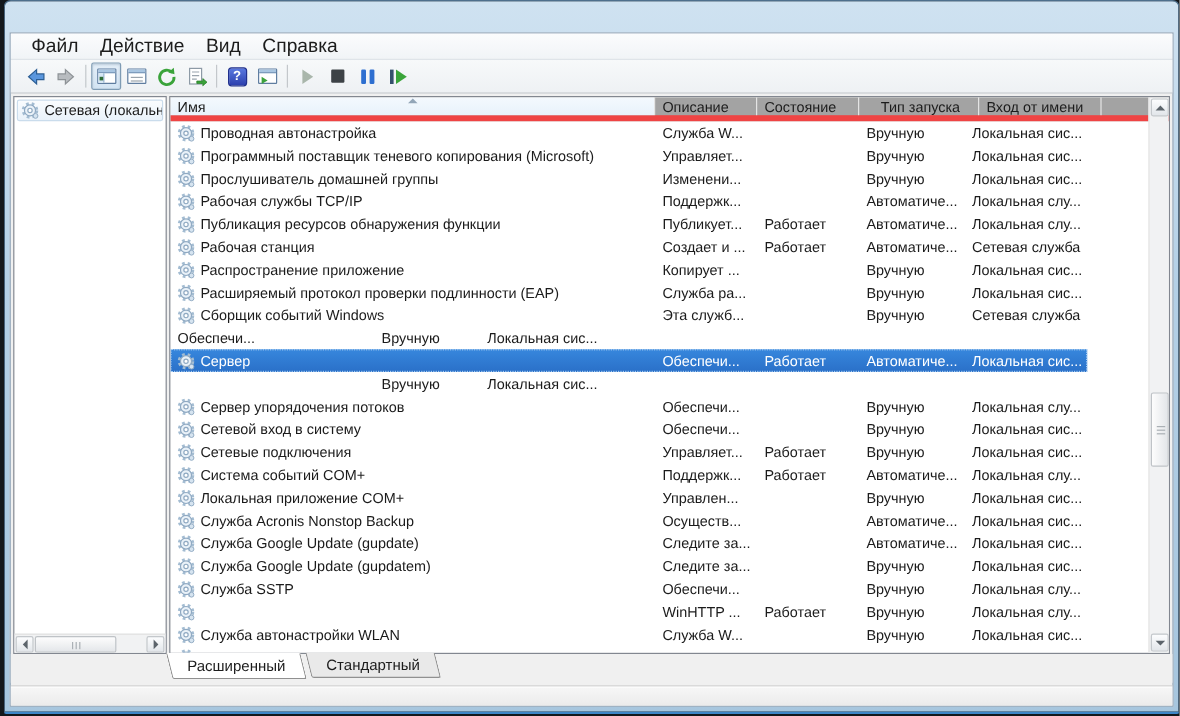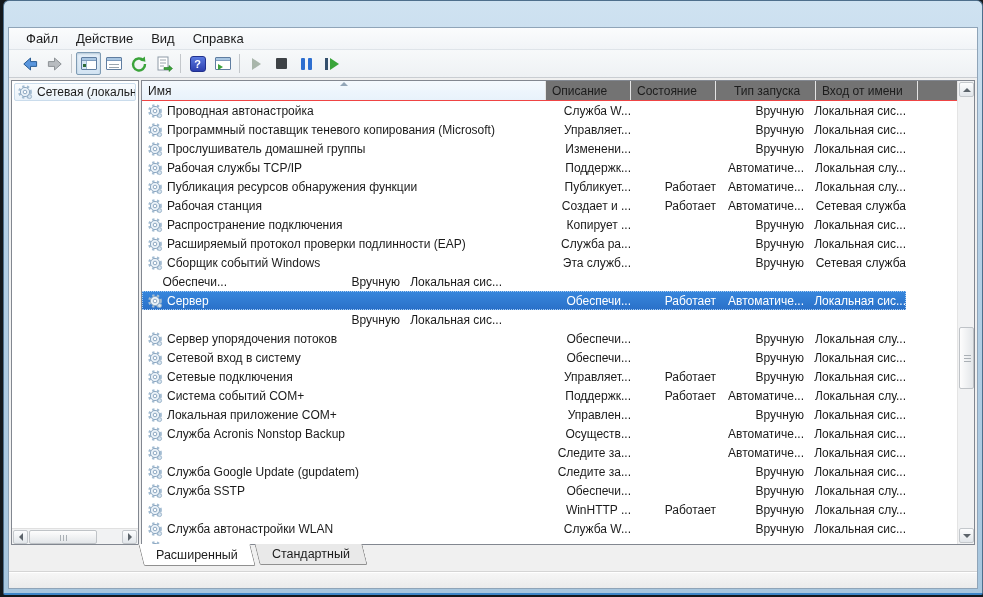--- a/index.html
+++ b/index.html
@@ -24,21 +24,21 @@
   .glyph-max { width:10px; height:8px; border:2px solid #33495e; background:transparent; }
   .glyph-close { position:relative; width:12px; height:12px; }
   .glyph-close::before,.glyph-close::after { content:""; position:absolute; left:5px; top:0; width:3px; height:13px; background:#fff; border-radius:1px; }
   .glyph-close::before { transform:rotate(45deg); }
   .glyph-close::after { transform:rotate(-45deg); }
 
   .client { width:100%; height:100%; background:#f0f0f0; border:1px solid #8fa4b8; display:flex; flex-direction:column; }
 
   
   .menubar { height:22px; background:linear-gradient(180deg,#fbfcfd,#f1f4f7); border-bottom:1px solid #dfe4e9; display:flex; align-items:center; padding-left:8px; }
-  .menu-item { font-size:13px; color:#1c1c1c; padding:2px 9px; }
+  .menu-item { font-size:16px; color:#1c1c1c; padding:2px 9px; }
 
   
   .toolbar { height:28px; background:linear-gradient(180deg,#f7f9fa,#eef1f4); border-bottom:1px solid #c9cdd2; display:flex; align-items:center; padding-left:8px; }
   .tbtn { width:25px; height:23px; display:flex; align-items:center; justify-content:center; border:1px solid transparent; border-radius:2px; }
   .tbtn.pressed { border-color:#7e9bb4; background:linear-gradient(180deg,#e6f0f9,#d3e4f3); box-shadow:inset 0 1px 2px rgba(90,120,150,.35); }
   .tsep { width:1px; height:19px; background:#c3c7cb; margin:0 4px; }
   .arrow-ic { display:block; }
   .mini-win { position:relative; width:16px; height:13px; border:1px solid #5f7da0; background:#fff; border-radius:1px; }
   .mini-win .bar { position:absolute; left:0; top:0; right:0; height:3px; background:#a9c6e2; border-bottom:1px solid #7e9cbd; }
   .mini-win .panel { position:absolute; left:0; top:3px; bottom:0; width:5px; background:#d5e6f4; border-right:1px solid #9fb9d2; }
@@ -62,27 +62,27 @@
     font-size:12px; color:#1c1c1c; white-space:nowrap; overflow:hidden; }
   .hscroll { position:absolute; left:0; right:0; bottom:0; height:16px; background:#f1f2f3; border-top:1px solid #e0e0e0; }
   .hs-arrow { position:absolute; top:1px; width:15px; height:14px; background:linear-gradient(180deg,#fcfdfe,#e2e6ea); border:1px solid #c4c8cc; border-radius:2px; display:flex; align-items:center; justify-content:center; }
   .hs-arrow.left { left:1px; } .hs-arrow.right { right:1px; }
   .tri-l { width:0;height:0;border-right:4px solid #5c646b;border-top:4px solid transparent;border-bottom:4px solid transparent; }
   .tri-r { width:0;height:0;border-left:4px solid #5c646b;border-top:4px solid transparent;border-bottom:4px solid transparent; }
   .hs-thumb { position:absolute; left:17px; top:1px; width:68px; height:14px; background:linear-gradient(180deg,#fdfdfd,#e3e6e9); border:1px solid #bfc3c7; border-radius:2px; }
   .hs-thumb::after { content:""; position:absolute; left:50%; top:4px; width:1px; height:6px; background:#aab0b5; box-shadow:-3px 0 0 #aab0b5, 3px 0 0 #aab0b5; }
 
   .list-pane { position:relative; flex:1; background:#fff; border:1px solid #828790; overflow:hidden; }
-  .lheader { position:relative; display:flex; height:20px; border-bottom:1px solid #ef4444; background:#737373; font-size:12px; color:#1c1c1c;text-align:right; }
+  .lheader { position:relative; display:flex; height:20px; border-bottom:5px solid #ef4444; background:#a3a3a3; font-size:12px; color:#1c1c1c;text-align:right; }
   .hcell { display:flex; align-items:center; padding-left:6px; border-right:1px solid #e4e4e4; position:relative; }
   .hcell.name { width:404px; background:linear-gradient(180deg,#f4f9fe,#e8f2fb); }
   .sort-up { position:absolute; left:50%; top:1px; margin-left:-4px; width:0; height:0; border-left:4px solid transparent; border-right:4px solid transparent; border-bottom:4px solid #93a6b8; }
   .hcell.desc { width:85px; } .hcell.status { width:85px; } .hcell.startup { width:88px;margin-left:12px; } .hcell.logon { width:102px; } .hcell.filler { flex:1; border-right:none; }
 
-  .lbody { position:absolute; left:0; right:17px; top:20px; bottom:0; overflow:hidden;text-align:right; }
+  .lbody { position:absolute; left:0; right:17px; top:20px; bottom:0; overflow:hidden; }
   .row { display:flex; align-items:center; height:19px; width:764px; font-size:12px; color:#1b1b1b; }
   .cell { overflow:hidden; white-space:nowrap; }
   .c-name { width:404px; display:flex; align-items:center; gap:4px; padding-left:5px; }
   .c-desc { width:85px; padding-left:6px; } .c-status { width:85px; padding-left:6px; }
   .c-startup { width:88px; padding-left:6px; } .c-logon { width:102px; padding-left:6px; }
   .row.selected { background:linear-gradient(180deg,#3787dd,#2a70c8); color:#fff; outline:1px dotted #a8cdf2; outline-offset:-1px; }
   .gear { flex:0 0 16px; }
 
   
   .vscroll { position:absolute; top:0; right:0; bottom:0; width:17px; background:#f1f2f3; border-left:1px solid #e4e4e4; }
@@ -314,21 +314,21 @@
     <div class="cell c-status">Работает</div>
     <div class="cell c-startup">Автоматиче...</div>
     <div class="cell c-logon">Сетевая служба</div>
   </div>
 
   <div class="row">
     <div class="cell c-name">
       <svg class="gear" width="16" height="16" viewBox="0 0 16 16">
                   <use href="#gear" xlink:href="#gear"></use>
                 </svg>
-      <span>Распространение подключения</span>
+      <span>Распространение приложение</span>
     </div>
     <div class="cell c-desc">Копирует ...</div>
     <div class="cell c-status"></div>
     <div class="cell c-startup">Вручную</div>
     <div class="cell c-logon">Локальная сис...</div>
   </div>
 
   <div class="row">
     <div class="cell c-name">
       <svg class="gear" width="16" height="16" viewBox="0 0 16 16">
@@ -458,20 +458,21 @@
     <div class="cell c-status"></div>
     <div class="cell c-startup">Автоматиче...</div>
     <div class="cell c-logon">Локальная сис...</div>
   </div>
 
   <div class="row">
     <div class="cell c-name">
       <svg class="gear" width="16" height="16" viewBox="0 0 16 16">
                   <use href="#gear" xlink:href="#gear"></use>
                 </svg>
+      <span>Служба Google Update (gupdate)</span>
     </div>
     <div class="cell c-desc">Следите за...</div>
     <div class="cell c-status"></div>
     <div class="cell c-startup">Автоматиче...</div>
     <div class="cell c-logon">Локальная сис...</div>
   </div>
 
   <div class="row">
     <div class="cell c-name">
       <svg class="gear" width="16" height="16" viewBox="0 0 16 16">

